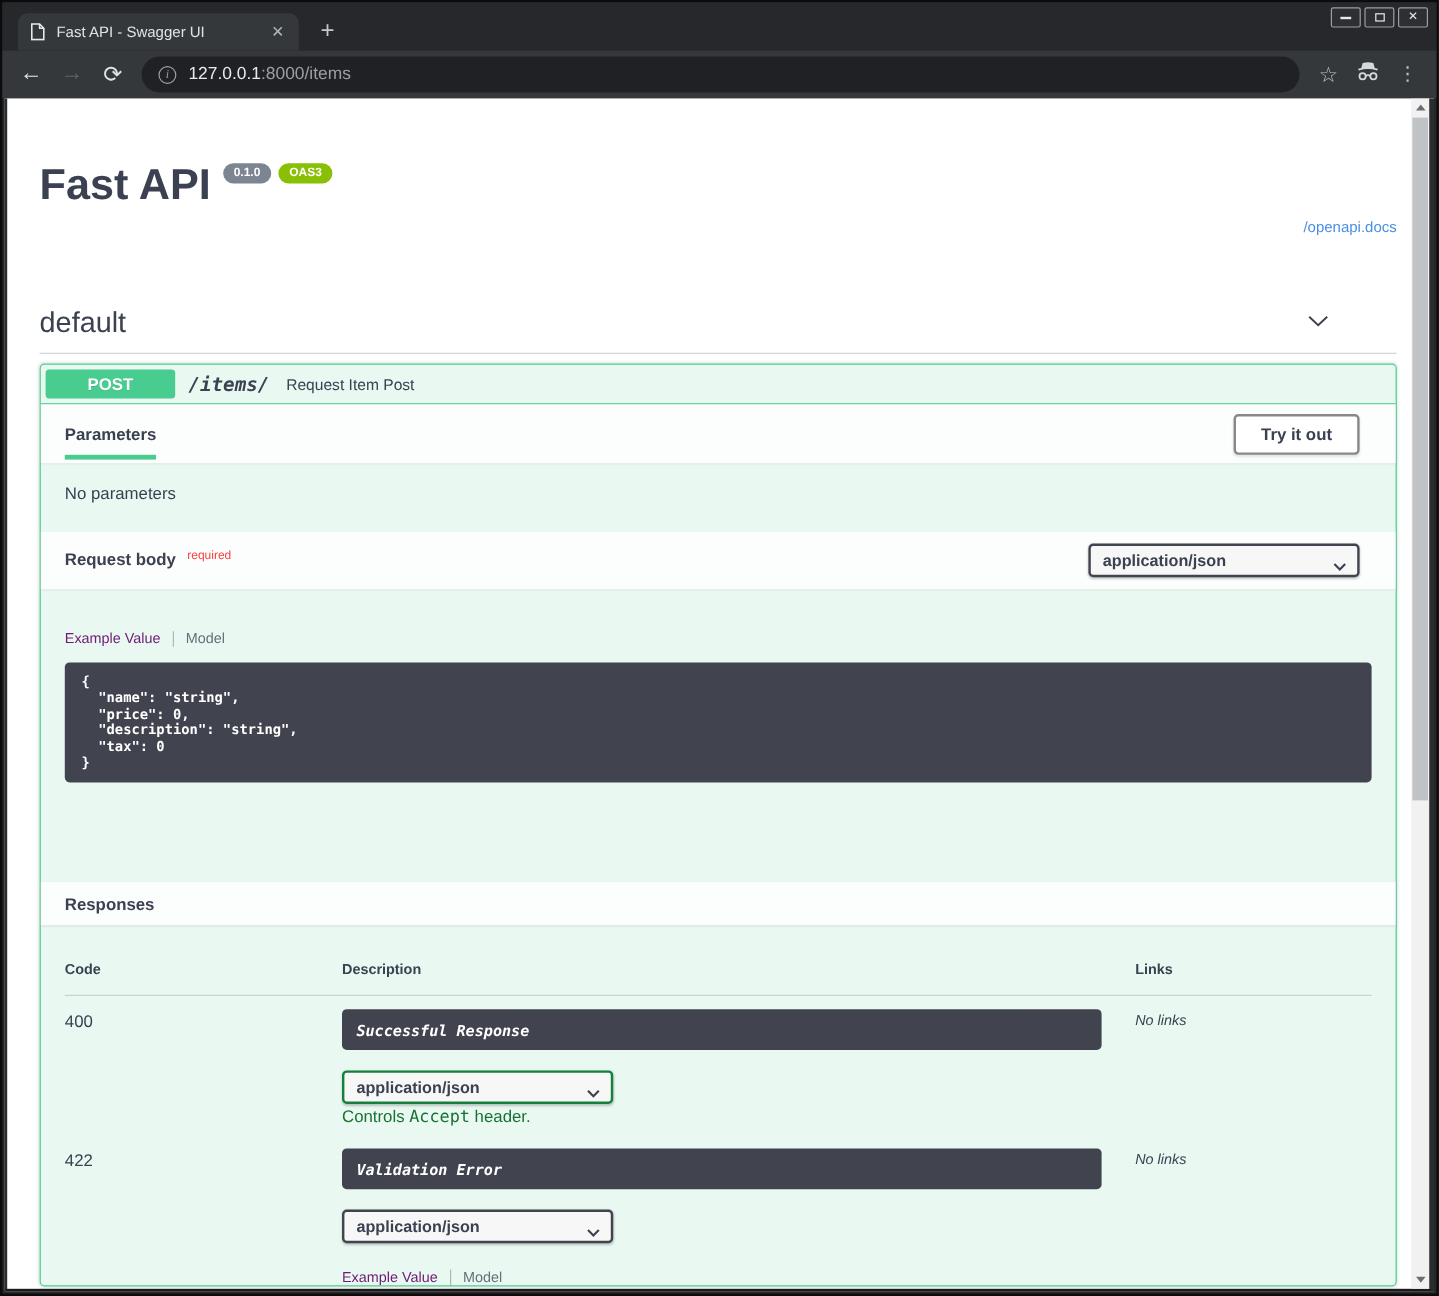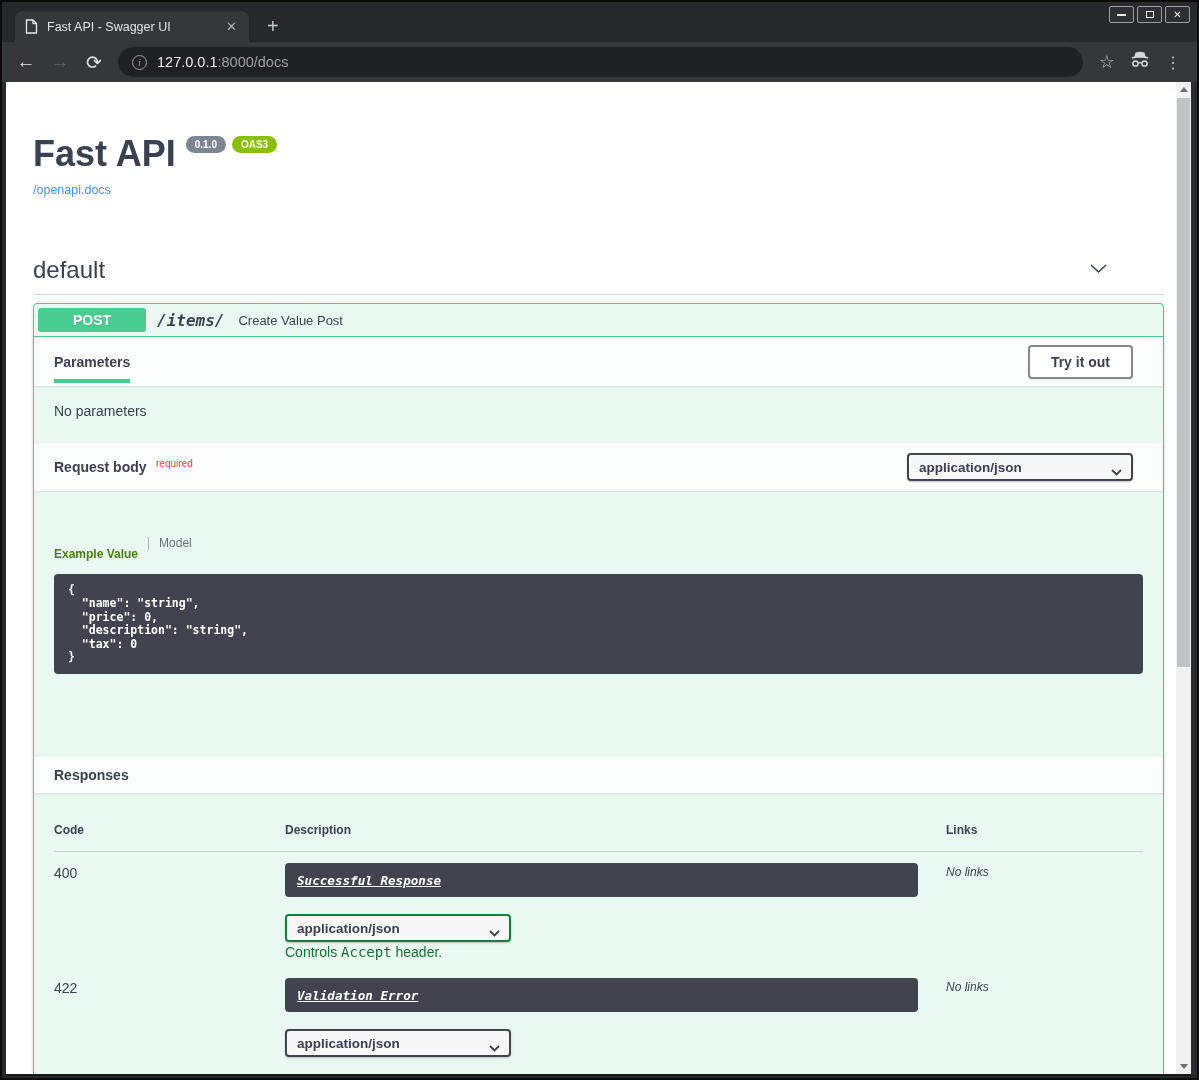--- a/index.html
+++ b/index.html
@@ -45,21 +45,21 @@
 
   
   .scrollbar { position: absolute; top: 0; right: 0; width: 15px; bottom: 0; background: #f1f1f1; }
   .scroll-thumb { position: absolute; top: 16px; left: 1px; right: 1px; height: 569px; background: #c0c3c6; }
   .scroll-btn { position: absolute; left: 0; width: 15px; height: 15px; display: flex; align-items: center; justify-content: center; }
   .scroll-btn.up { top: 0; } .scroll-btn.down { bottom: 0; }
   .tri-up { width: 0; height: 0; border-left: 4px solid transparent; border-right: 4px solid transparent; border-bottom: 5px solid #6b6f73; }
   .tri-down { width: 0; height: 0; border-left: 4px solid transparent; border-right: 4px solid transparent; border-top: 5px solid #6b6f73; }
 
   
-  .info-block { margin-top: 52px; }
+  .info-block { margin-top: 52px; text-align: right; }
   .api-title { font-size: 36px; font-weight: bold; color: #3b4151; line-height: 40px; display: flex; align-items: flex-start; }
   .badges { display: flex; gap: 6px; margin-left: 10px; margin-top: 2px; }
   .badge { font-size: 10px; font-weight: bold; color: #fff; border-radius: 57px; padding: 3px 9px; line-height: 1.1; }
   .badge.version { background: #7d8492; }
   .badge.oas3 { background: #89bf04; }
   .spec-link { margin-top: 6px; }
   .spec-link span { color: #4990e2; font-size: 12.5px; }
 
   
   .section-header { margin-top: 58px; display: flex; align-items: center; justify-content: space-between;
@@ -93,42 +93,42 @@
   .required-label { font-size: 10px; color: #f93e3e; position: relative; top: -5px; margin-left: 5px; }
 
   .sel { position: relative; width: 226px; height: 28px; background: #f7f7f7; border: 2px solid #41444e;
          border-radius: 4px; display: flex; align-items: center; padding: 0 30px 0 10px;
          font-size: 13.5px; font-weight: bold; color: #3b4151; box-shadow: 0 1px 2px rgba(0,0,0,.22); }
   .sel .sel-chevron { position: absolute; right: 9px; top: 9px; }
   .sel.green { border-color: #15803d; }
 
   .reqbody-content { padding: 34px 20px 83px; }
   .model-tabs { display: flex; align-items: center; gap: 10px; font-size: 12px; }
-  .model-tabs .active { font-weight: bold; color: #4d7c0f; margin-top: 22px; }
+  .model-tabs .active { font-weight: normal; color: #701a75; }
   .model-tabs .inactive { color: #3b4151; opacity: .75; }
   .tab-divider { width: 1px; height: 13px; background: rgba(59,65,81,.35); }
 
   .code-block { margin-top: 13px; background: #41444e; border-radius: 4px; padding: 10px 14px;
                 font-family: "DejaVu Sans Mono", "Liberation Mono", monospace; font-size: 11.5px; line-height: 13.4px;
                 color: #fff; white-space: pre; font-weight: bold; }
 
   .responses-header { height: 36px; }
   .responses-title { font-size: 14px; font-weight: bold; color: #3b4151; }
 
   .responses-table { padding: 30px 20px 0; }
   .resp-grid { display: grid; grid-template-columns: 231px 633px 1fr; }
   .resp-headrow { border-bottom: 1px solid rgba(59,65,81,.2); padding-bottom: 14px; }
   .col-head { font-size: 12px; font-weight: bold; color: #3b4151; }
   .col-head.links { padding-left: 28px; }
   .resp-row { padding-top: 11px; }
   .resp-row.second { margin-top: 7px; }
   .resp-code { font-size: 14px; color: #3b4151; padding-top: 2px; }
   .resp-desc-box { background: #41444e; border-radius: 4px; color: #fff; padding: 10px 12px;
                    font-family: "DejaVu Sans Mono", "Liberation Mono", monospace; font-style: italic; font-size: 12.6px;
-                   font-weight: bold; height: 34px; display: flex; align-items: center; text-decoration: underline; }
+                   font-weight: bold; height: 34px; display: flex; align-items: center; }
   .resp-links { font-size: 12px; font-style: italic; color: #3b4151; padding-left: 28px; padding-top: 2px; }
   .resp-extra { margin-top: 17px; }
   .accept-note { margin-top: 2px; font-size: 14px; color: #187033; }
   .accept-note .mono { font-family: "DejaVu Sans Mono", "Liberation Mono", monospace; }
   .resp-tabs { margin-top: 21px; }
 </style>
 </head>
 <body>
 
 <div class="browser">
@@ -155,21 +155,21 @@
       <span class="win-btn">✕</span>
     </div>
   </div>
 
   <div class="toolbar">
     <span class="nav-icon">←</span>
     <span class="nav-icon disabled">→</span>
     <span class="nav-icon">⟳</span>
     <div class="addressbar">
       <span class="info-icon">i</span>
-      <span class="url"><span class="host">127.0.0.1</span><span class="rest">:8000/docs</span></span>
+      <span class="url"><span class="host">127.0.0.1</span><span class="rest">:8000/items</span></span>
     </div>
     <div class="tool-right">
       <span class="star-icon">☆</span>
       <span>
         <svg width="22" height="18" viewBox="0 0 22 18">
             <path d="M3 7 Q11 4.5 19 7" stroke="#d5d9dd" stroke-width="1.6" fill="none"></path>
             <path d="M6 6.5 L7.2 2.2 Q11 1 14.8 2.2 L16 6.5" stroke="#d5d9dd" stroke-width="1.6" fill="#d5d9dd"></path>
             <circle cx="6.5" cy="12.5" r="2.6" fill="none" stroke="#d5d9dd" stroke-width="1.5"></circle>
             <circle cx="15.5" cy="12.5" r="2.6" fill="none" stroke="#d5d9dd" stroke-width="1.5"></circle>
             <path d="M9 12.2 Q11 11 13 12.2" stroke="#d5d9dd" stroke-width="1.3" fill="none"></path>
@@ -202,21 +202,21 @@
               <polyline points="3,7 10.5,14 18,7" fill="none" stroke="#3b4151" stroke-width="1.6"></polyline>
             </svg>
         </span>
       </div>
 
       <div class="opblock">
 
         <div class="op-summary">
           <span class="method-badge">POST</span>
           <span class="endpoint-path">/items/</span>
-          <span class="endpoint-summary">Create Value Post</span>
+          <span class="endpoint-summary">Request Item Post</span>
         </div>
 
         <div class="band params-header">
           <span class="param-tab">Parameters</span>
           <button class="try-btn">Try it out</button>
         </div>
 
         <div class="params-body">
           <span>No parameters</span>
         </div>

